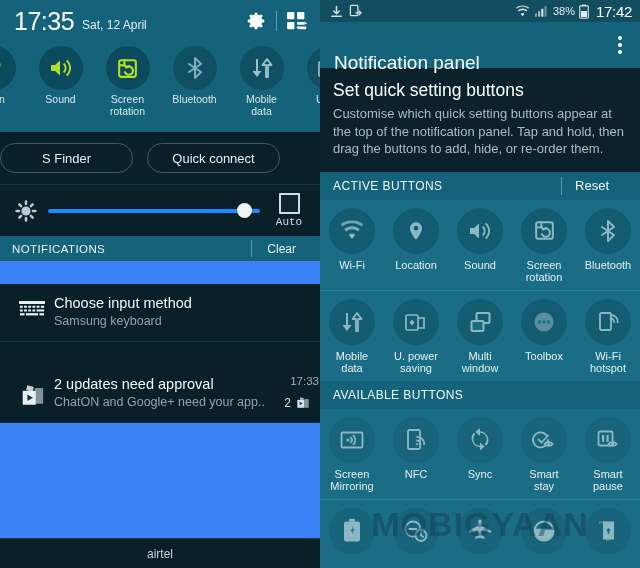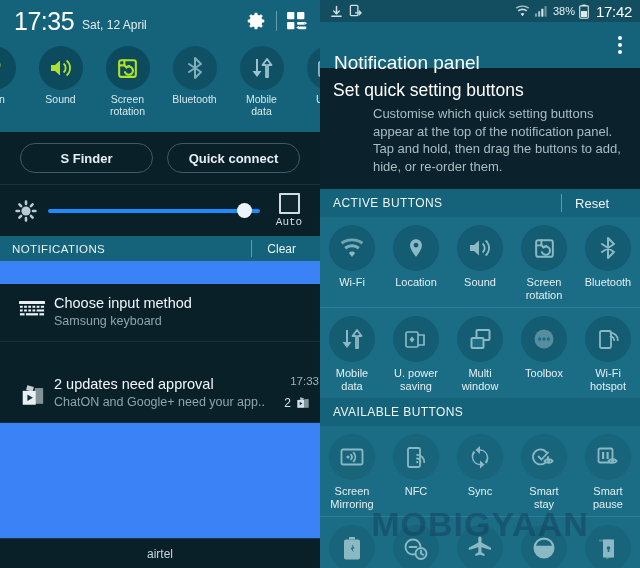--- a/index.html
+++ b/index.html
@@ -46,21 +46,21 @@
     display: flex; align-items: center; justify-content: center;
   }
   .qs-circle.on { background: #0c4a5d; }
   .qs-label {
     margin-top: 4px; color: #d7e8ec; font-size: 10.5px;
     text-align: center; line-height: 11.5px;
   }
 
   .l-shortcuts {
     height: 52px; background: #0a2029;
-    display: flex; align-items: center; justify-content: center; gap: 14px; font-weight: bold;
+    display: flex; align-items: center; gap: 14px;
   }
   .pill {
     width: 133px; height: 30px; border-radius: 15px;
     border: 1px solid #3d5a66; color: #e6eef1; font-size: 13px;
     display: flex; align-items: center; justify-content: center;
     background: transparent;
   }
 
   .l-brightness {
     height: 52px; background: #0a2029;
@@ -130,21 +130,21 @@
   .r-appbar {
     height: 46px; background: #15637a;
     display: flex; align-items: center; padding: 0 10px 0 14px;
   }
   .r-appbar .t { color: #ffffff; font-size: 19px; margin-top: 36px; }
   .r-appbar .more { margin-left: auto; display: flex; flex-direction: column; gap: 3px; padding: 6px 8px; }
   .r-appbar .more i { width: 4px; height: 4px; background: #ffffff; border-radius: 50%; display: block; }
 
   .r-intro { background: #0b212b; padding: 12px 13px 14px 13px; }
   .r-intro h2 { color: #ffffff; font-size: 17.5px; font-weight: normal; }
-  .r-intro p { color: #a9bcc3; font-size: 13px; line-height: 17.5px; margin-top: 4px; margin-left: 40px; }
+  .r-intro p { color: #a9bcc3; font-size: 13px; line-height: 17.5px; margin-top: 4px; }
 
   .sect-head {
     height: 28px; background: #15637a;
     display: flex; align-items: center; padding: 0 13px; position: relative;
   }
   .sect-head .lbl { color: #eef5f7; font-size: 12px; letter-spacing: 0.4px; }
   .sect-head .act { margin-left: auto; color: #eef5f7; font-size: 13px; padding-right: 18px; }
   .sect-head .vbar { position: absolute; right: 78px; top: 5px; width: 1px; height: 18px; background: #5a9cad; }
 
   .grid-rows { background: #1a6d85; }

